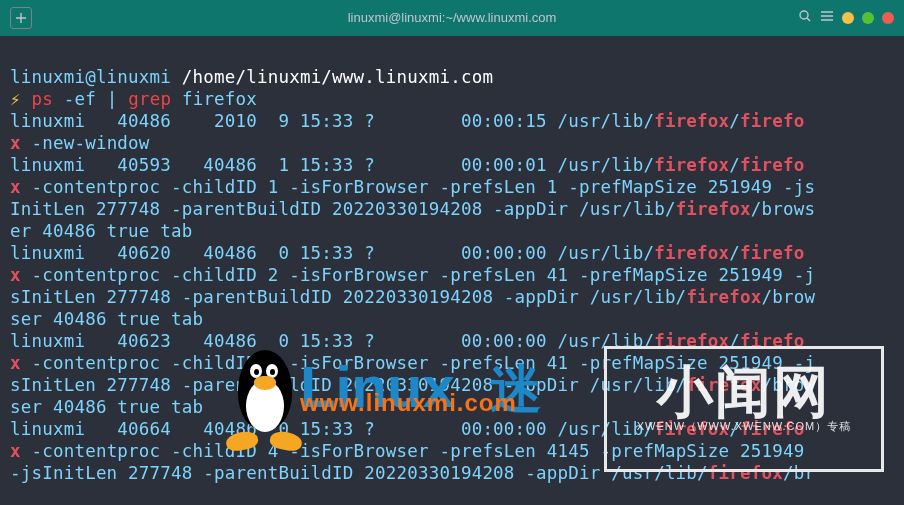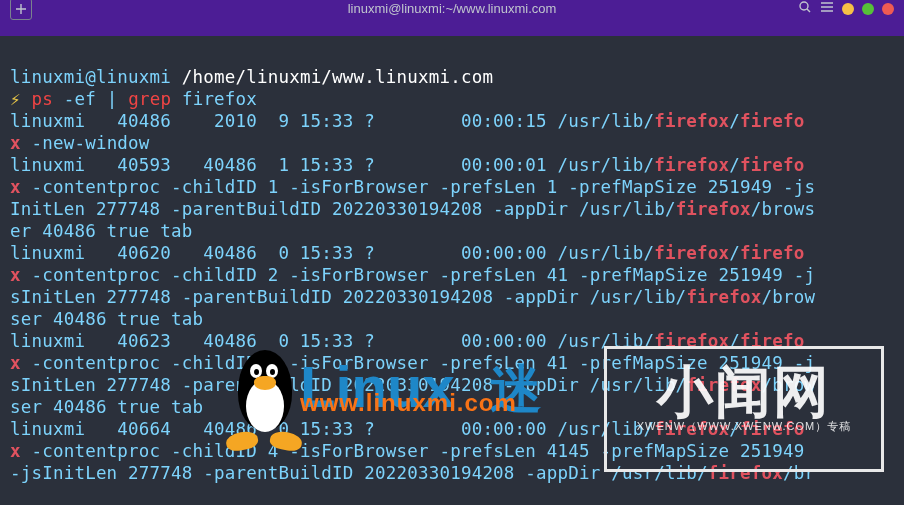--- a/index.html
+++ b/index.html
@@ -9,23 +9,23 @@
     font-size: 17.5px;
     line-height: 22px;
     color: #c0c5ce;
     width: 904px;
     height: 505px;
     overflow: hidden;
     position: relative;
   }
   .titlebar {
     height: 36px;
-    background: #4c1d95;
+    background: #0f766e;
     display: flex;
-    align-items: flex-end;
+    align-items: center;
     padding: 16px 10px;
     position: relative;
   }
   .newtab {
     width: 22px; height: 22px;
     border: 1px solid #7a828e;
     border-radius: 3px;
     display: flex;
     align-items: center;
     justify-content: center;

